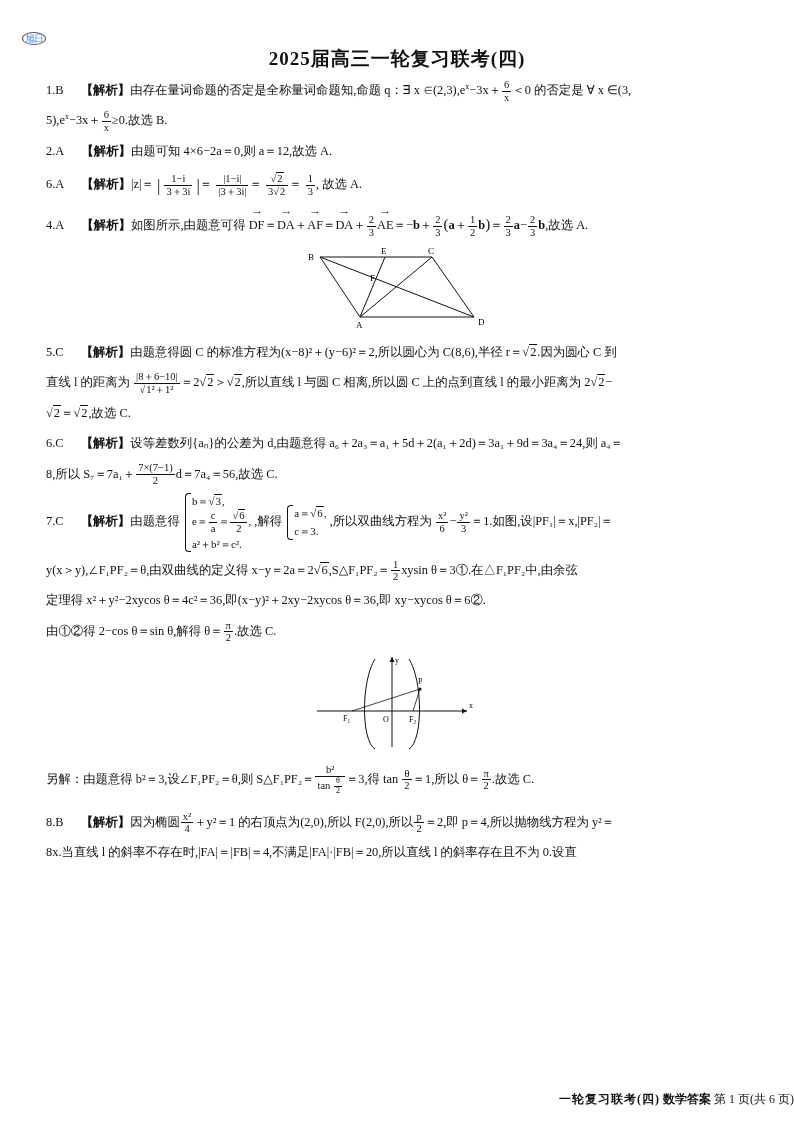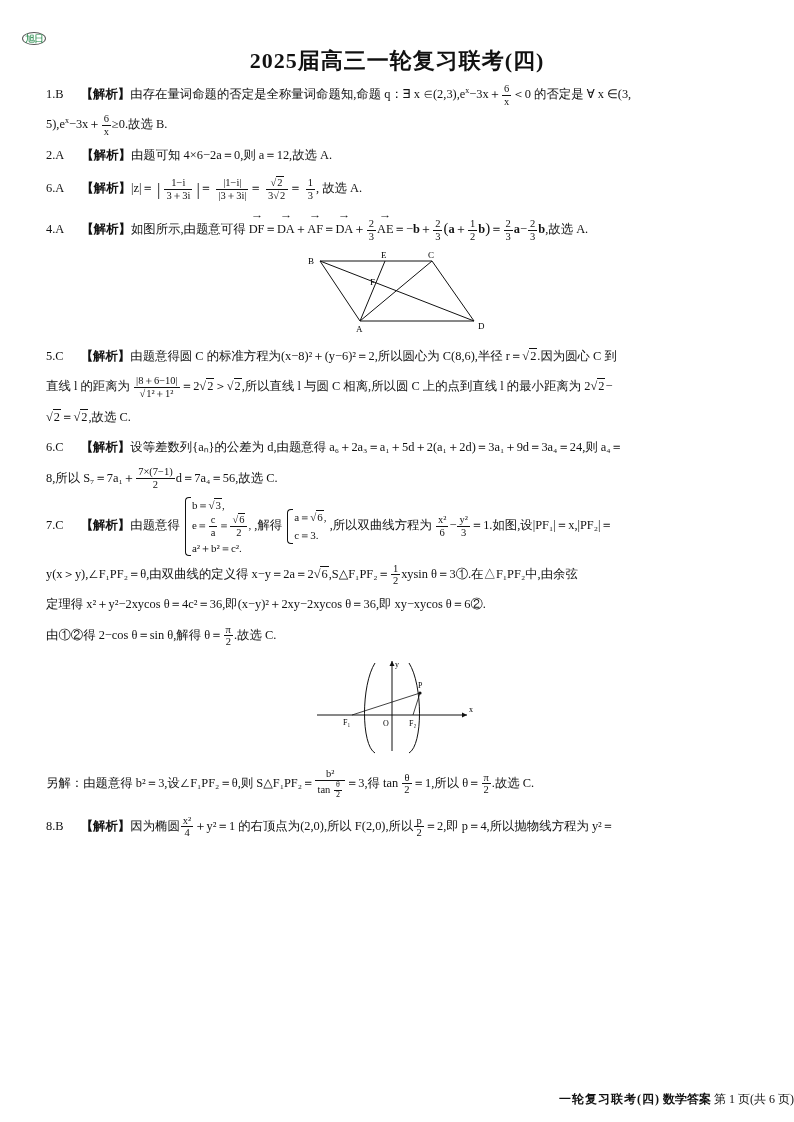--- a/index.html
+++ b/index.html
@@ -15,34 +15,34 @@
     height:1122px;
     box-sizing:border-box;
     padding:26px 46px 20px 46px;
     overflow:hidden;
   }
   .corner-logo{
     position:absolute;
     left:22px; top:30px;
     width:26px; height:20px;
     font-size:13px;
-    color:#15803d;
+    color:#3b82f6;
     letter-spacing:-1px;
   }
   .corner-logo .oval{
     display:inline-block;
     border:1px solid #555;
     border-radius:50%;
     padding:0 2px;
     font-size:10px;
     line-height:11px;
   }
   h1.title{
     text-align:center;
-    font-size:22px;
+    font-size:19px;
     font-weight:bold;
     margin:20px 0 6px 0;
     letter-spacing:1px;
   }
   h2.subtitle{
     text-align:center;
     font-size:17px;
     font-weight:bold;
     margin:4px 0 14px 0;
     letter-spacing:1px;
@@ -227,20 +227,23 @@
   </div>
 
   <div class="item">
     <span>另解：由题意得 b²＝3,设∠F₁PF₂＝θ,则 S△F₁PF₂＝</span><span class="frac"><span class="top">b²</span><span class="bot">tan <span class="frac" style="font-size:8px;"><span class="top">θ</span><span class="bot">2</span></span></span></span><span>＝3,得 tan</span> <span class="frac"><span class="top">θ</span><span class="bot">2</span></span><span>＝1,所以 θ＝</span><span class="frac"><span class="top">π</span><span class="bot">2</span></span><span>.故选 C.</span>
   </div>
 
   <div class="item" style="margin-top:14px;">
     <span class="num">8.B</span>
     <span class="jx">【解析】</span><span>因为椭圆</span><span class="frac"><span class="top">x²</span><span class="bot">4</span></span><span>＋y²＝1 的右顶点为(2,0),所以 F(2,0),所以</span><span class="frac"><span class="top">p</span><span class="bot">2</span></span><span>＝2,即 p＝4,所以抛物线方程为 y²＝</span>
   </div>
+  <div class="item">
+    <span>8x.当直线 l 的斜率不存在时,|FA|＝|FB|＝4,不满足|FA|·|FB|＝20,所以直线 l 的斜率存在且不为 0.设直</span>
+  </div>
 
   <div class="footer">
     <span class="fl">一轮复习联考(四)</span>
     <span style="font-weight:bold;">数学答案</span>
     <span>第 1 页(共 6 页)</span>
   </div>
 
 </div>
 
 </body></html>

